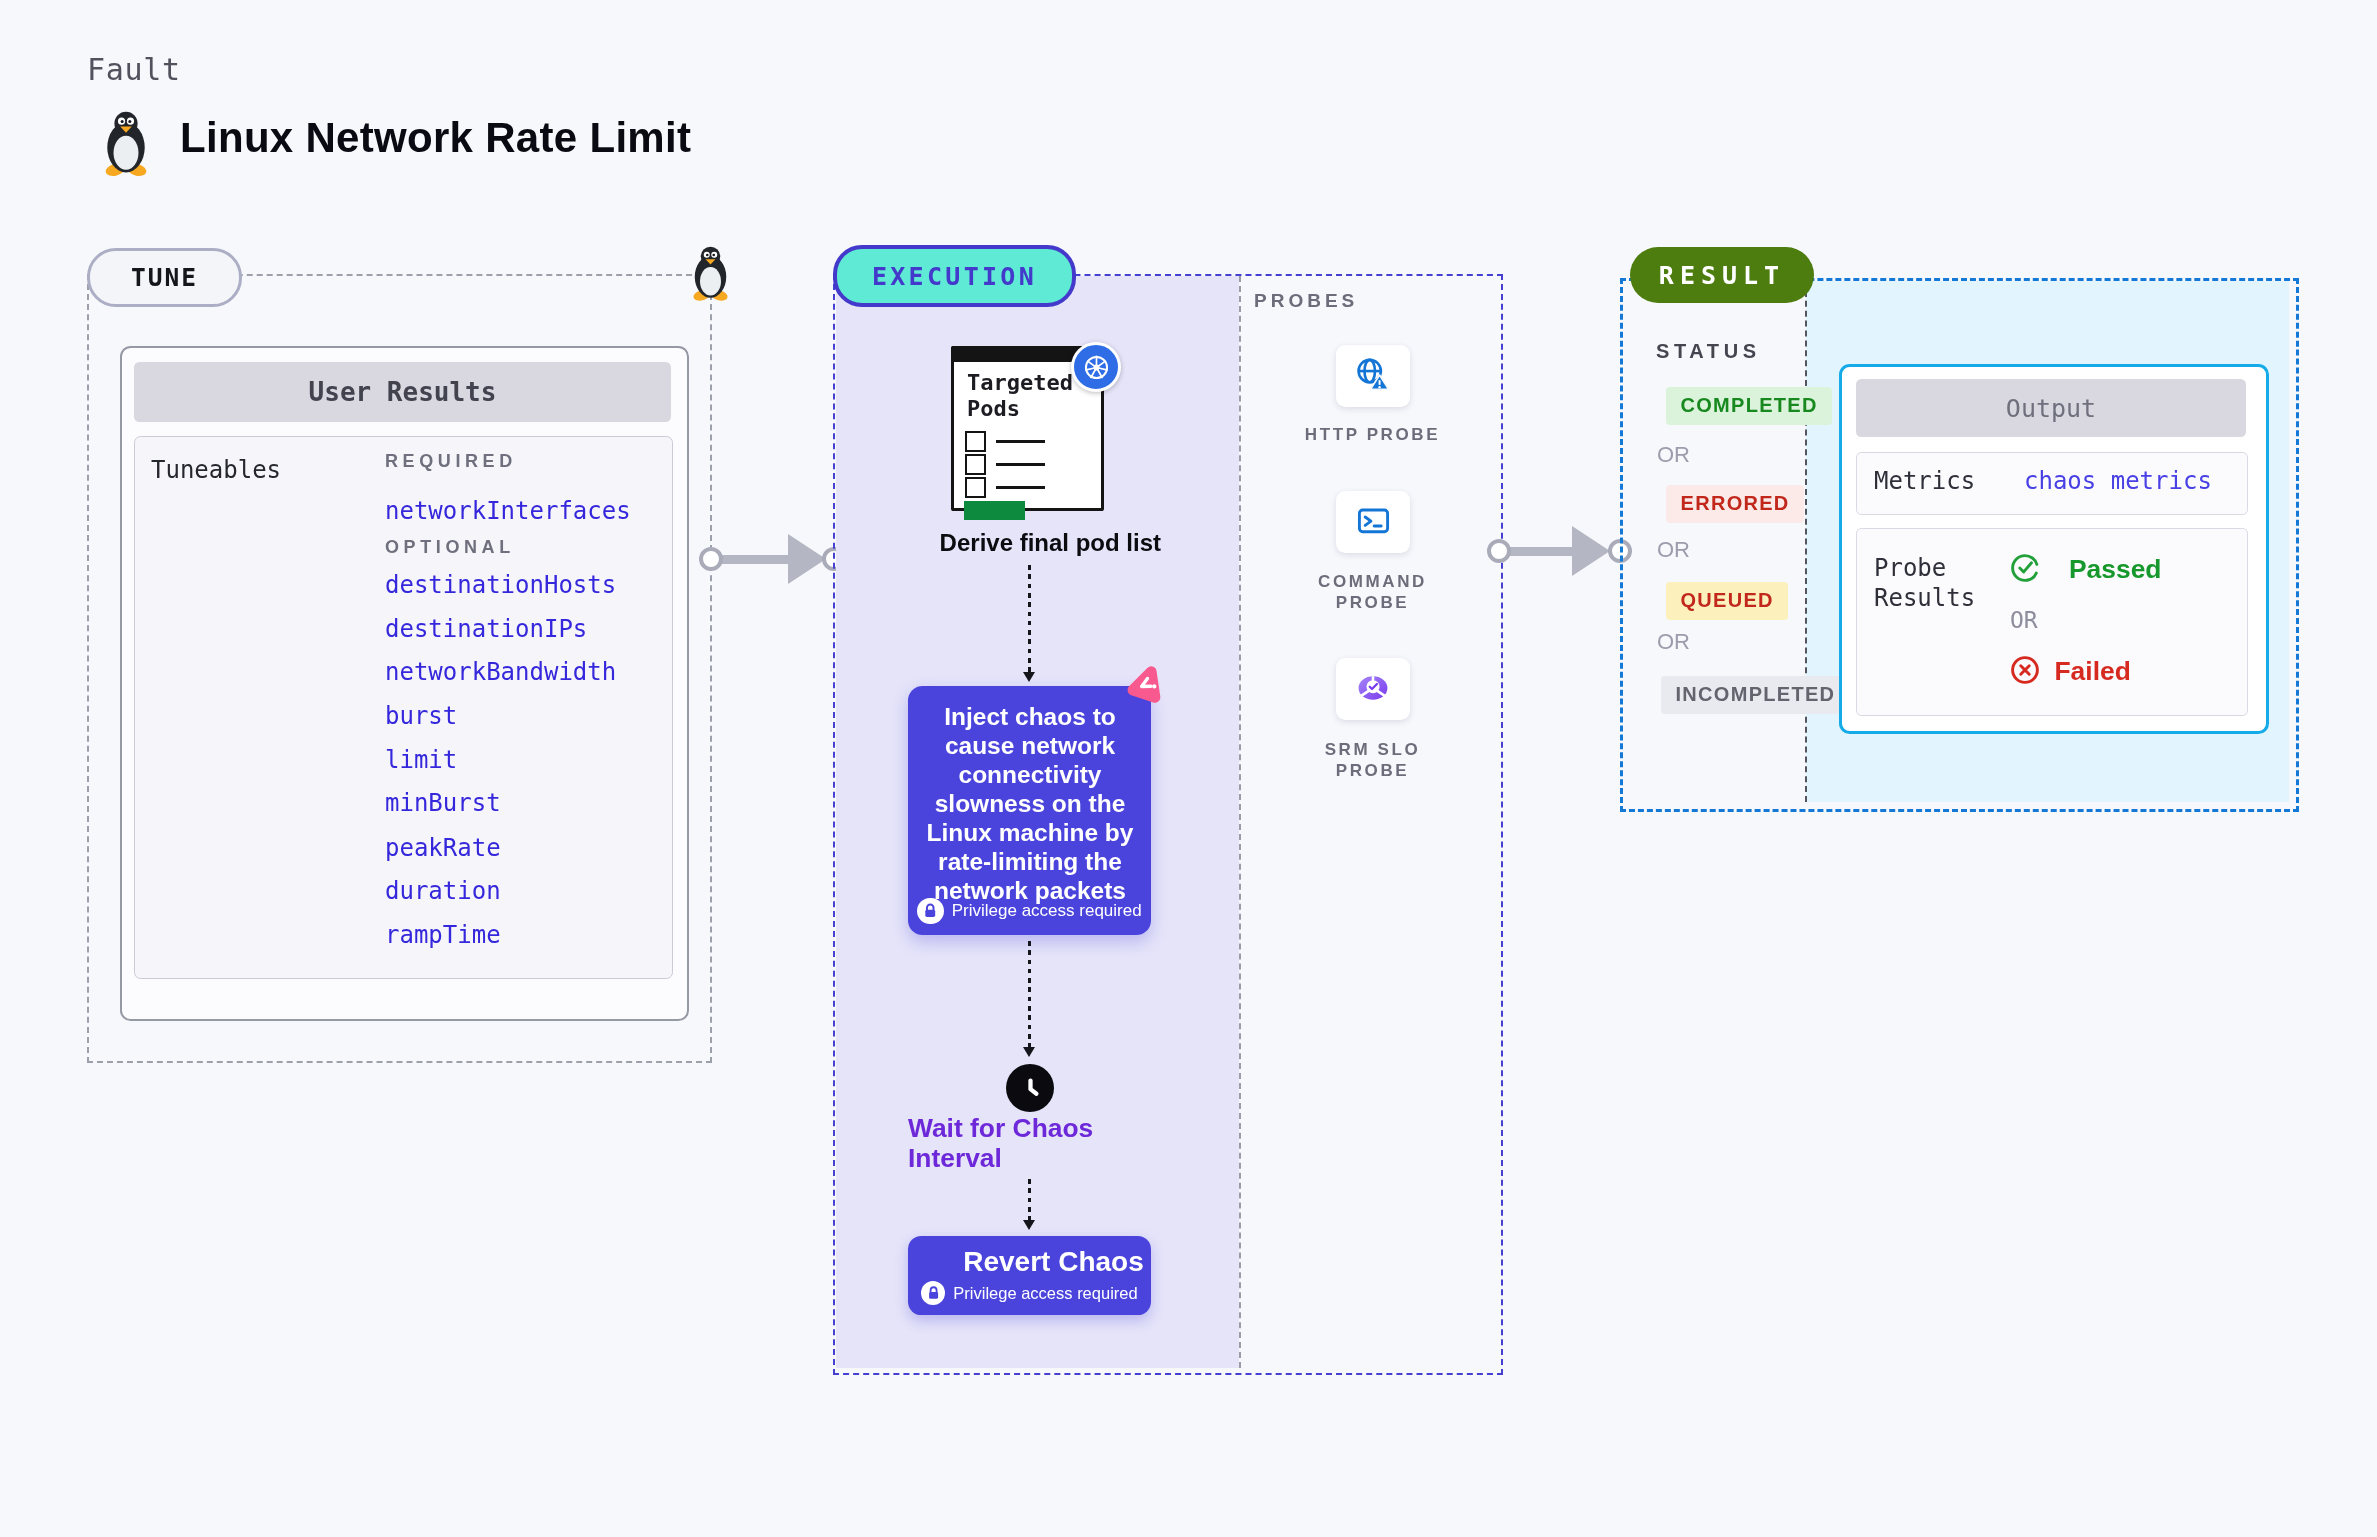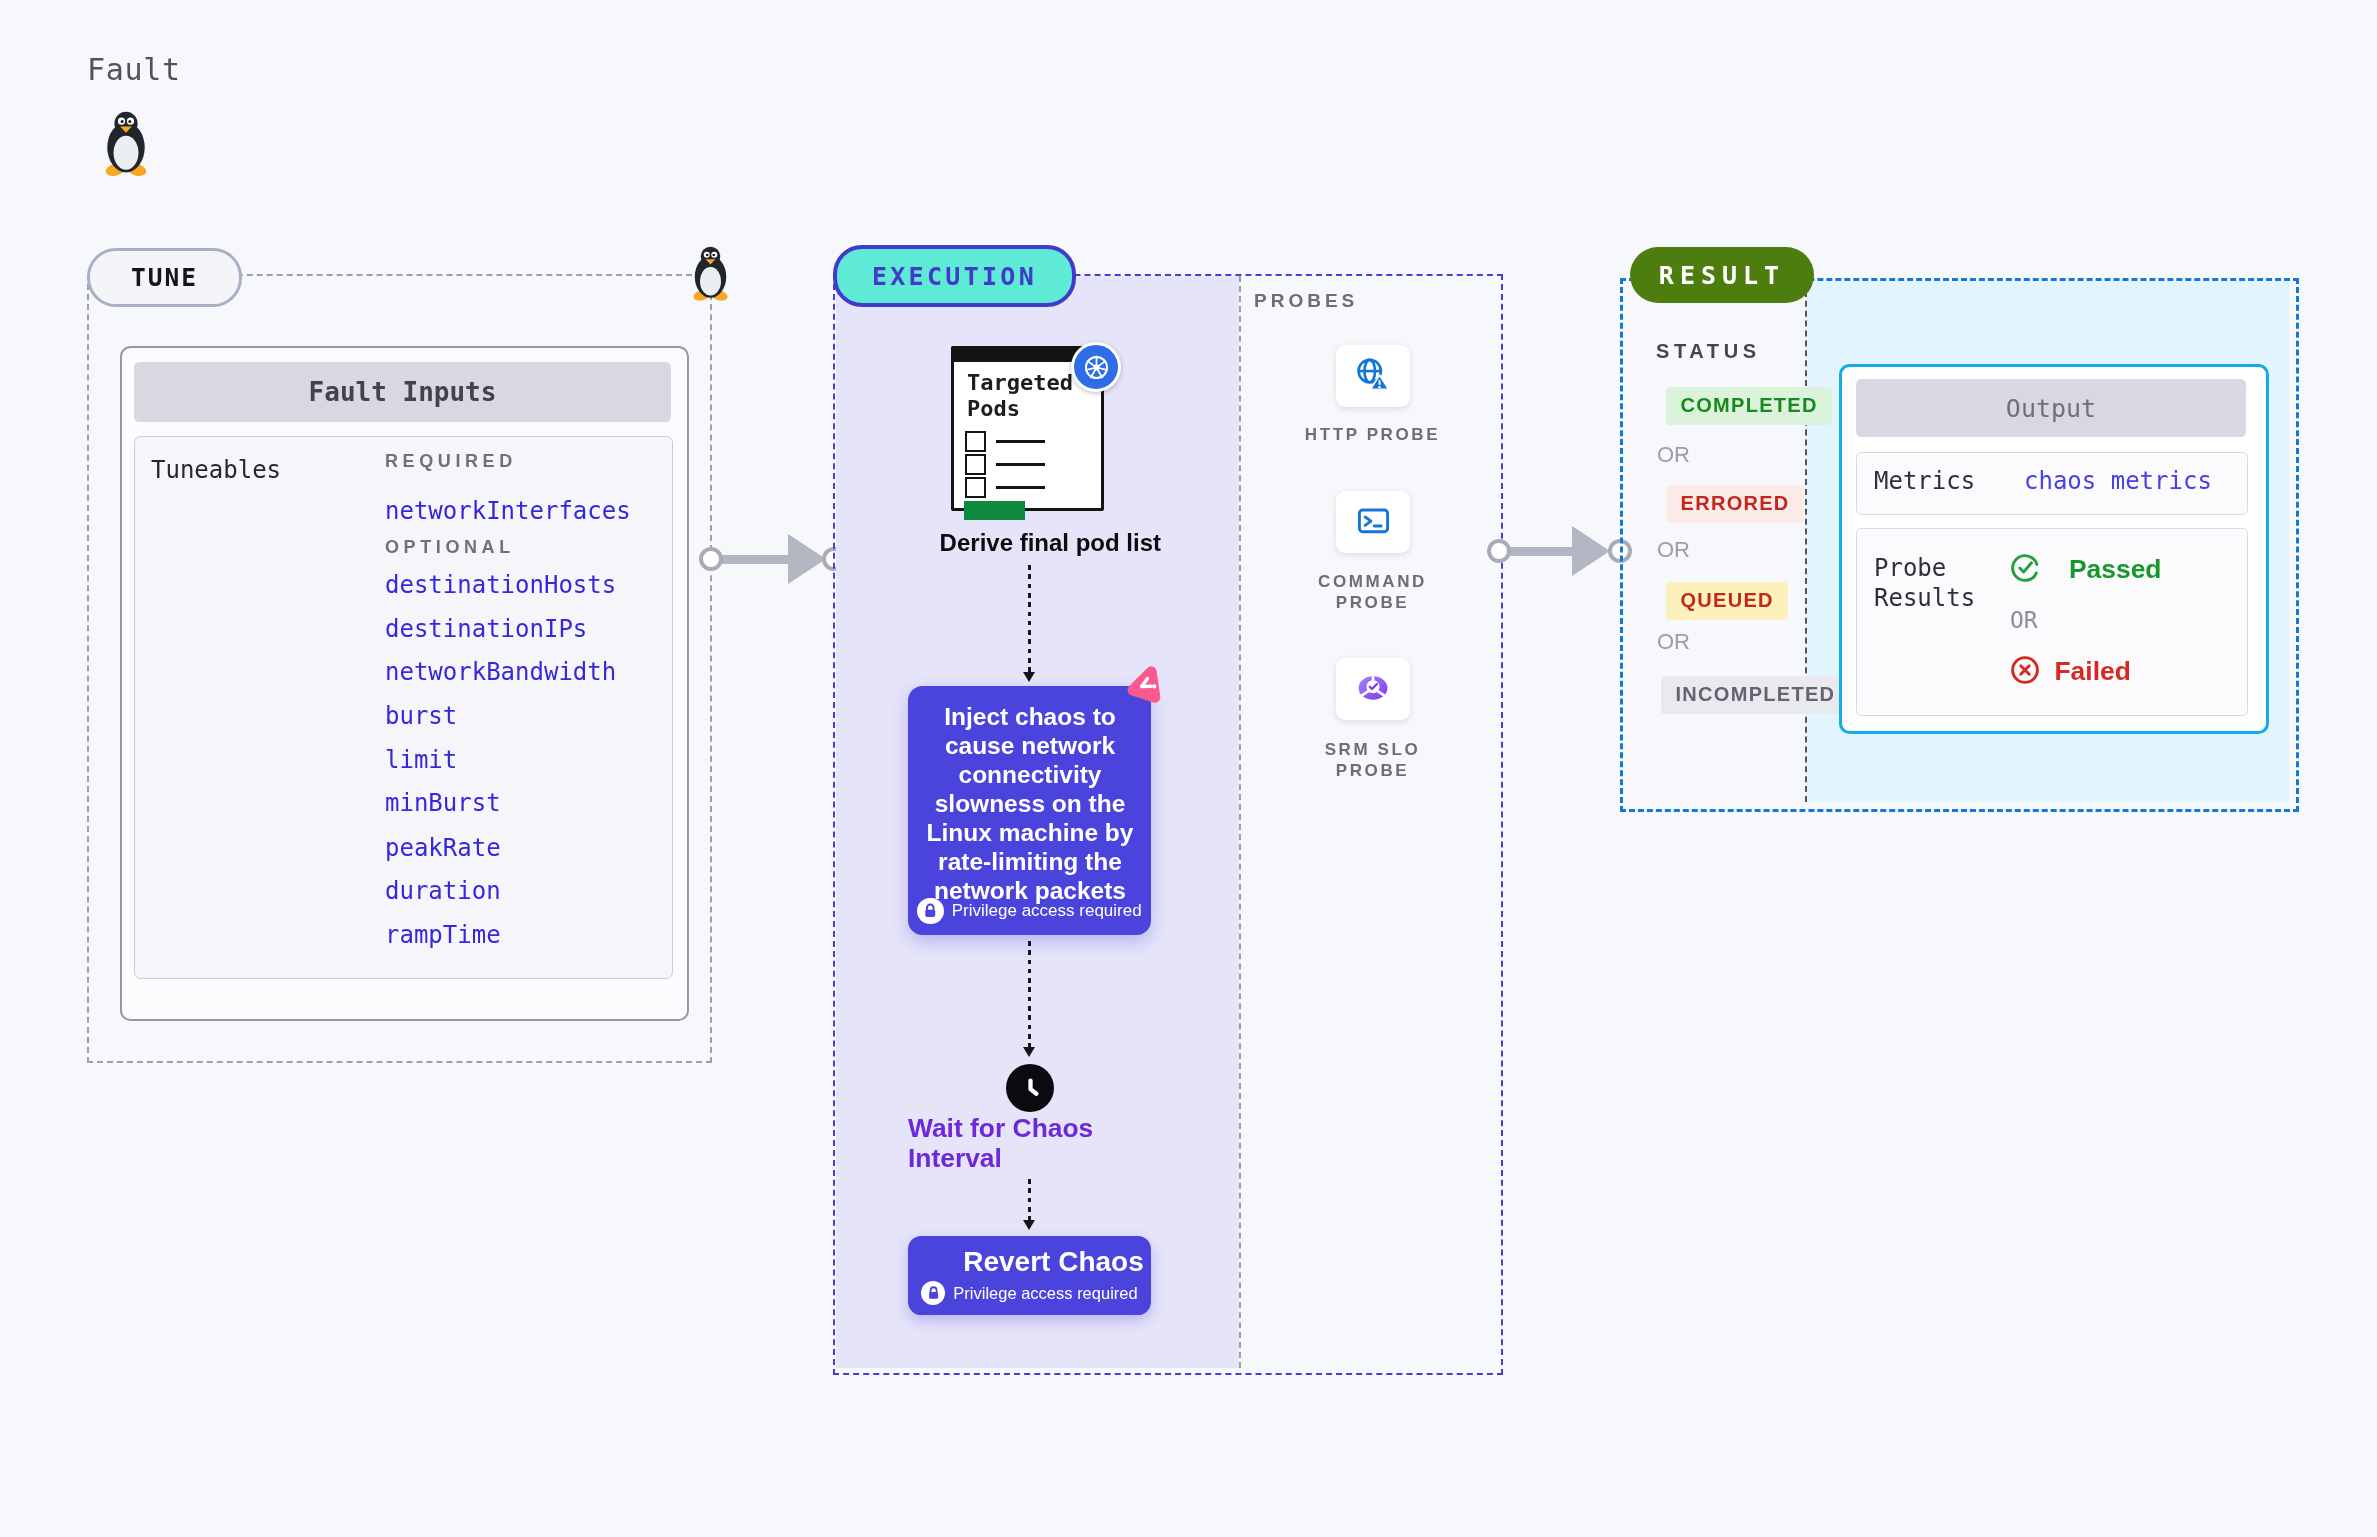--- a/index.html
+++ b/index.html
@@ -102,40 +102,41 @@
       <ellipse cx="30" cy="42" rx="21" ry="28" fill="#22262B"></ellipse>
       <circle cx="30" cy="15" r="13" fill="#22262B"></circle>
       <ellipse cx="30" cy="48" rx="14" ry="19" fill="#ECEFF1"></ellipse>
       <circle cx="25" cy="12.5" r="4" fill="#fff"></circle>
         <circle cx="35" cy="12.5" r="4" fill="#fff"></circle>
       <circle cx="25.7" cy="13" r="1.7" fill="#16181B"></circle>
         <circle cx="34.3" cy="13" r="1.7" fill="#16181B"></circle>
       <polygon points="23.5,18.5 36.5,18.5 30,25.5" fill="#F6A821"></polygon>
     </svg>
   </div>
+  <div class="abs h1">Linux Network Rate Limit</div>
 
   <div class="abs tune-box"></div>
   <div class="abs pill tune-pill mono">TUNE</div>
   <div class="abs" style="left:688px;top:242px;width:45px;height:62px;">
     <svg width="45" height="62" viewBox="0 0 60 74">
       <ellipse cx="18" cy="67" rx="11" ry="6.5" fill="#F6A821" transform="rotate(-14 18 67)"></ellipse>
       <ellipse cx="42" cy="67" rx="11" ry="6.5" fill="#F6A821" transform="rotate(14 42 67)"></ellipse>
       <ellipse cx="30" cy="42" rx="21" ry="28" fill="#22262B"></ellipse>
       <circle cx="30" cy="15" r="13" fill="#22262B"></circle>
       <ellipse cx="30" cy="48" rx="14" ry="19" fill="#ECEFF1"></ellipse>
       <circle cx="25" cy="12.5" r="4" fill="#fff"></circle>
         <circle cx="35" cy="12.5" r="4" fill="#fff"></circle>
       <circle cx="25.7" cy="13" r="1.7" fill="#16181B"></circle>
         <circle cx="34.3" cy="13" r="1.7" fill="#16181B"></circle>
       <polygon points="23.5,18.5 36.5,18.5 30,25.5" fill="#F6A821"></polygon>
     </svg>
   </div>
 
   <div class="abs ui-card"></div>
-  <div class="abs ui-header mono">Fault Inputs</div>
+  <div class="abs ui-header mono">User Results</div>
   <div class="abs ui-inner"></div>
   <div class="abs mono tuneables-label">Tuneables</div>
 
   <div class="abs req-label" style="left:385px;top:451px;">REQUIRED</div>
   <div class="abs mono tune-item" style="left:385px;top:497px;">networkInterfaces</div>
   <div class="abs req-label" style="left:385px;top:537px;">OPTIONAL</div>
   <div class="abs mono tune-item" style="left:385px;top:571px;">destinationHosts</div>
   <div class="abs mono tune-item" style="left:385px;top:615px;">destinationIPs</div>
   <div class="abs mono tune-item" style="left:385px;top:658px;">networkBandwidth</div>
   <div class="abs mono tune-item" style="left:385px;top:702px;">burst</div>

